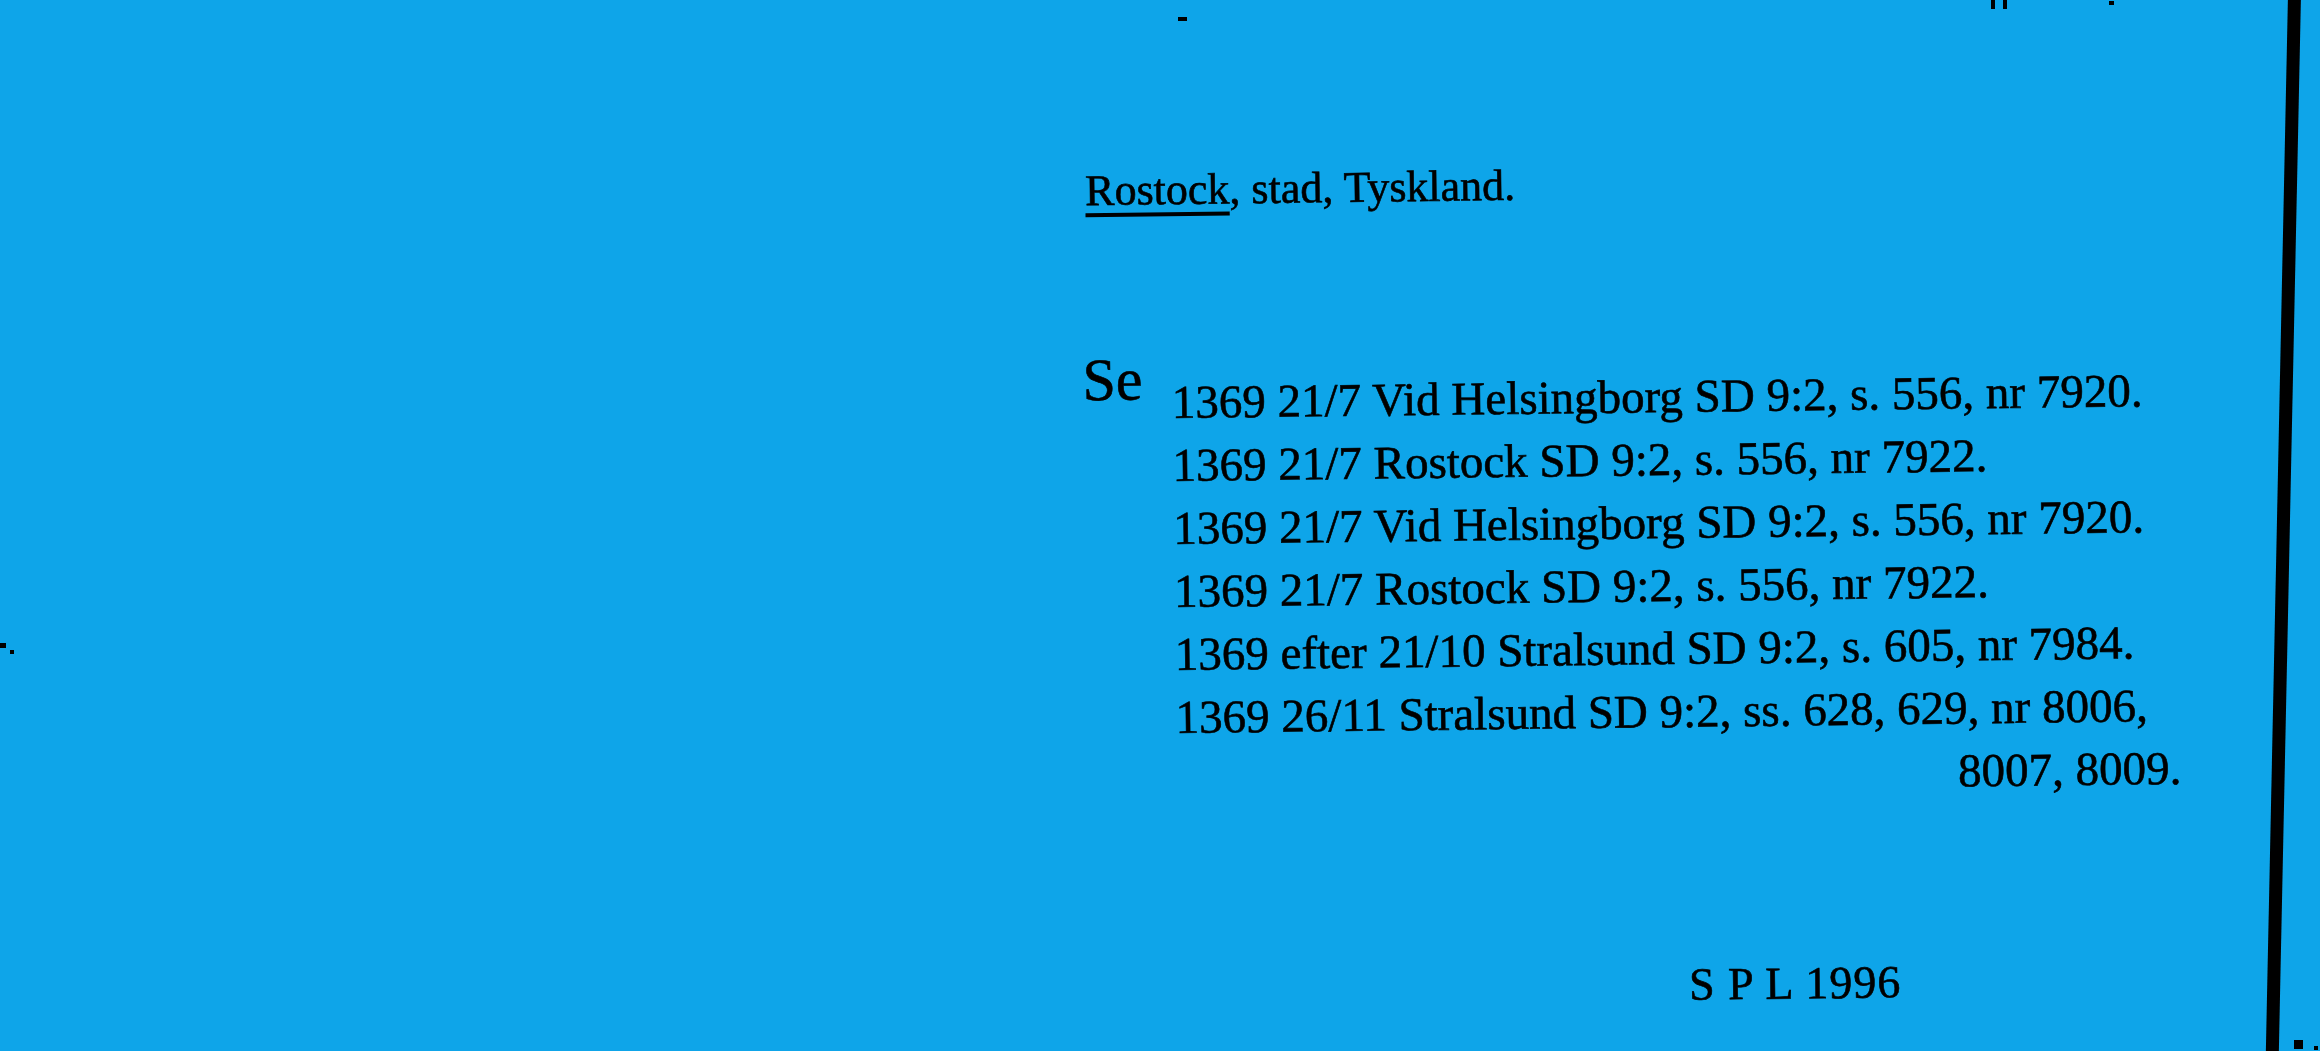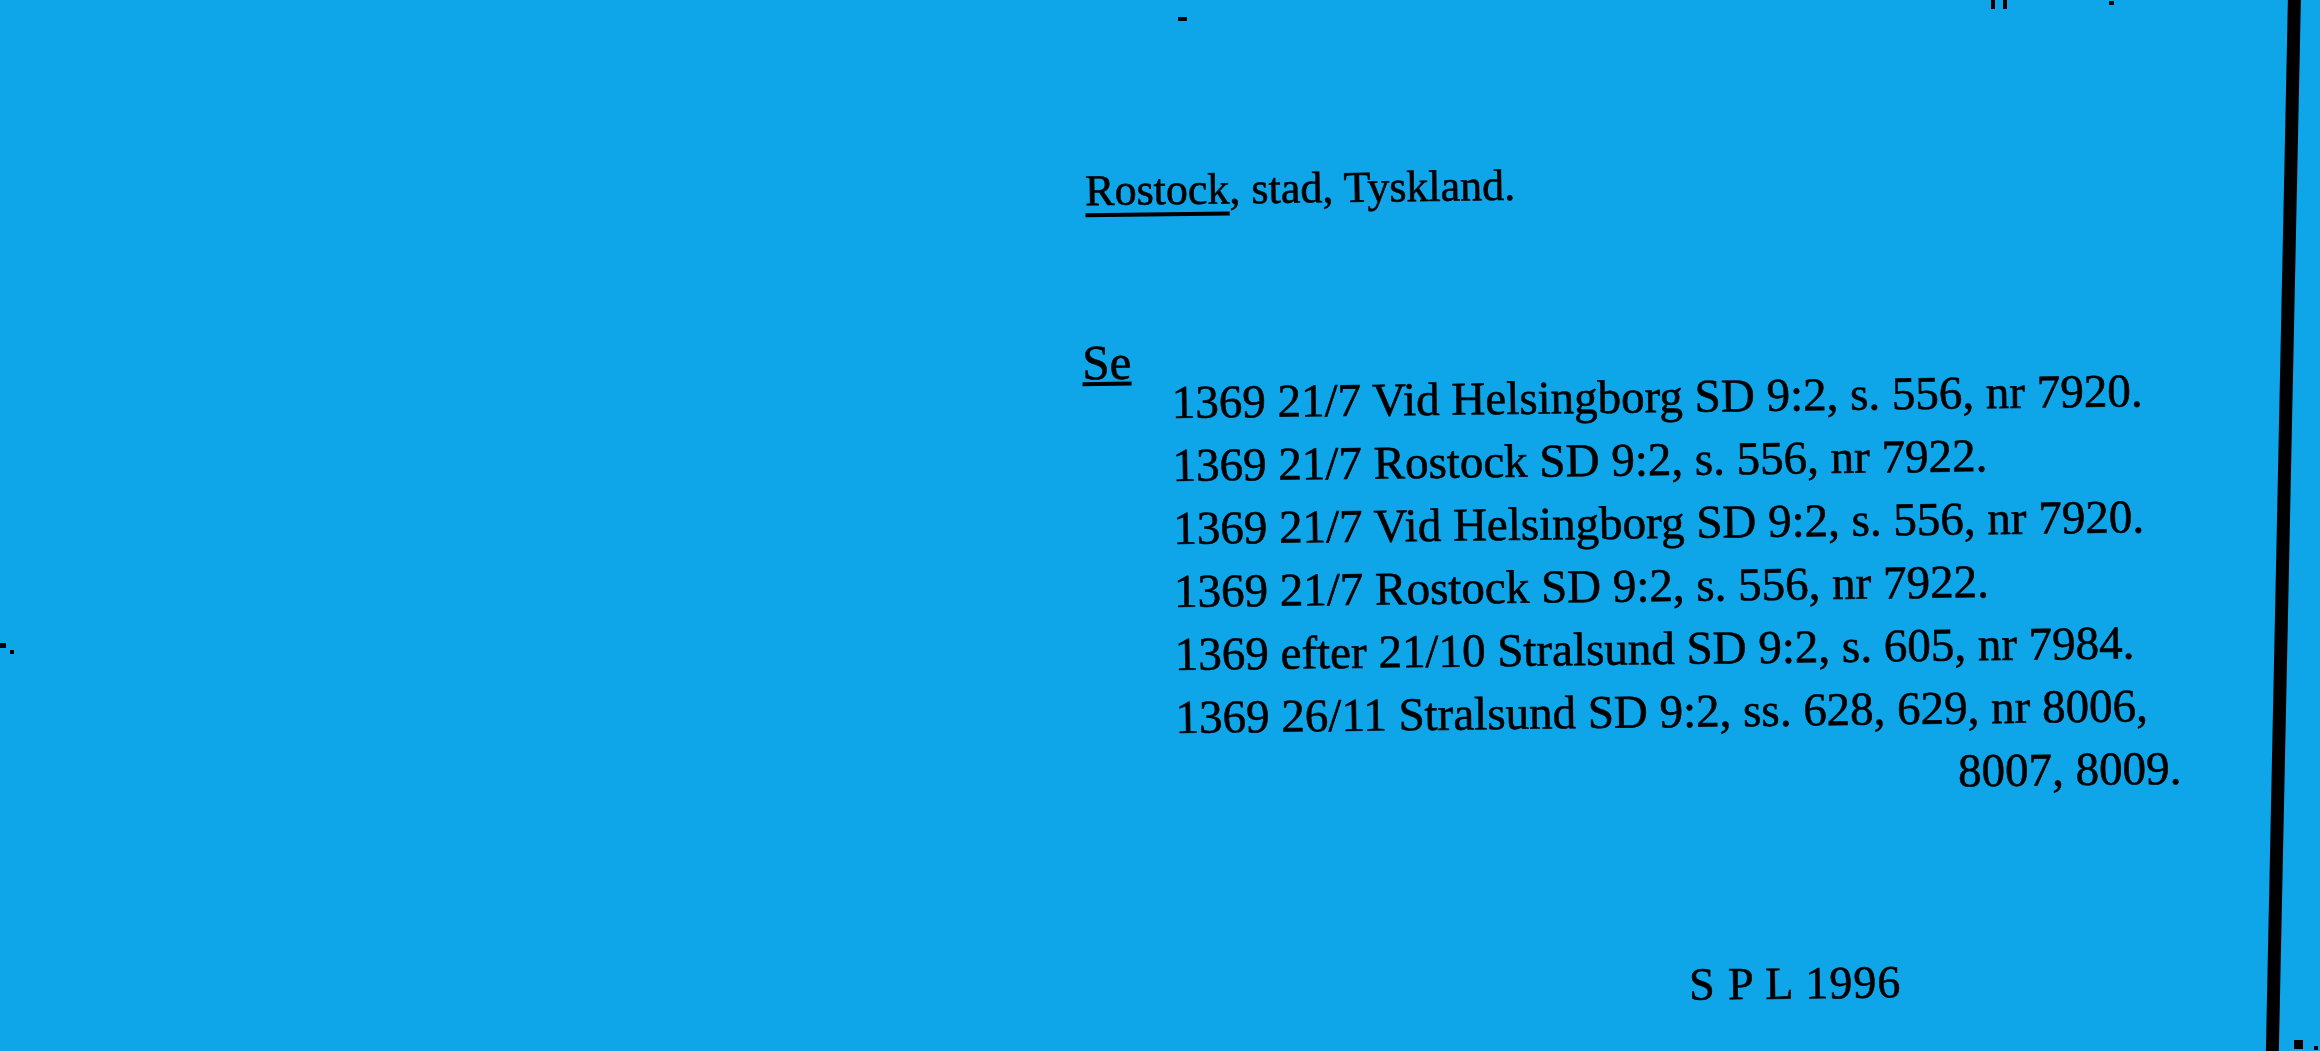--- a/index.html
+++ b/index.html
@@ -35,24 +35,23 @@
     white-space: nowrap;
   }
   .headword {
     text-decoration: underline;
     text-decoration-thickness: 3.5px;
     text-underline-offset: 8px;
   }
   .see-label {
     position: absolute;
     left: 1083px;
-    top: 335px;
-    font-size: 49px;
+    top: 352px;
+    font-size: 60px;
     line-height: 56px;
-    text-decoration: underline;
   }
   .references {
     position: absolute;
     left: 1172px;
     top: 372px;
     width: 1005px;
     font-size: 47px;
     line-height: 63px;
   }
   .reference-line {

